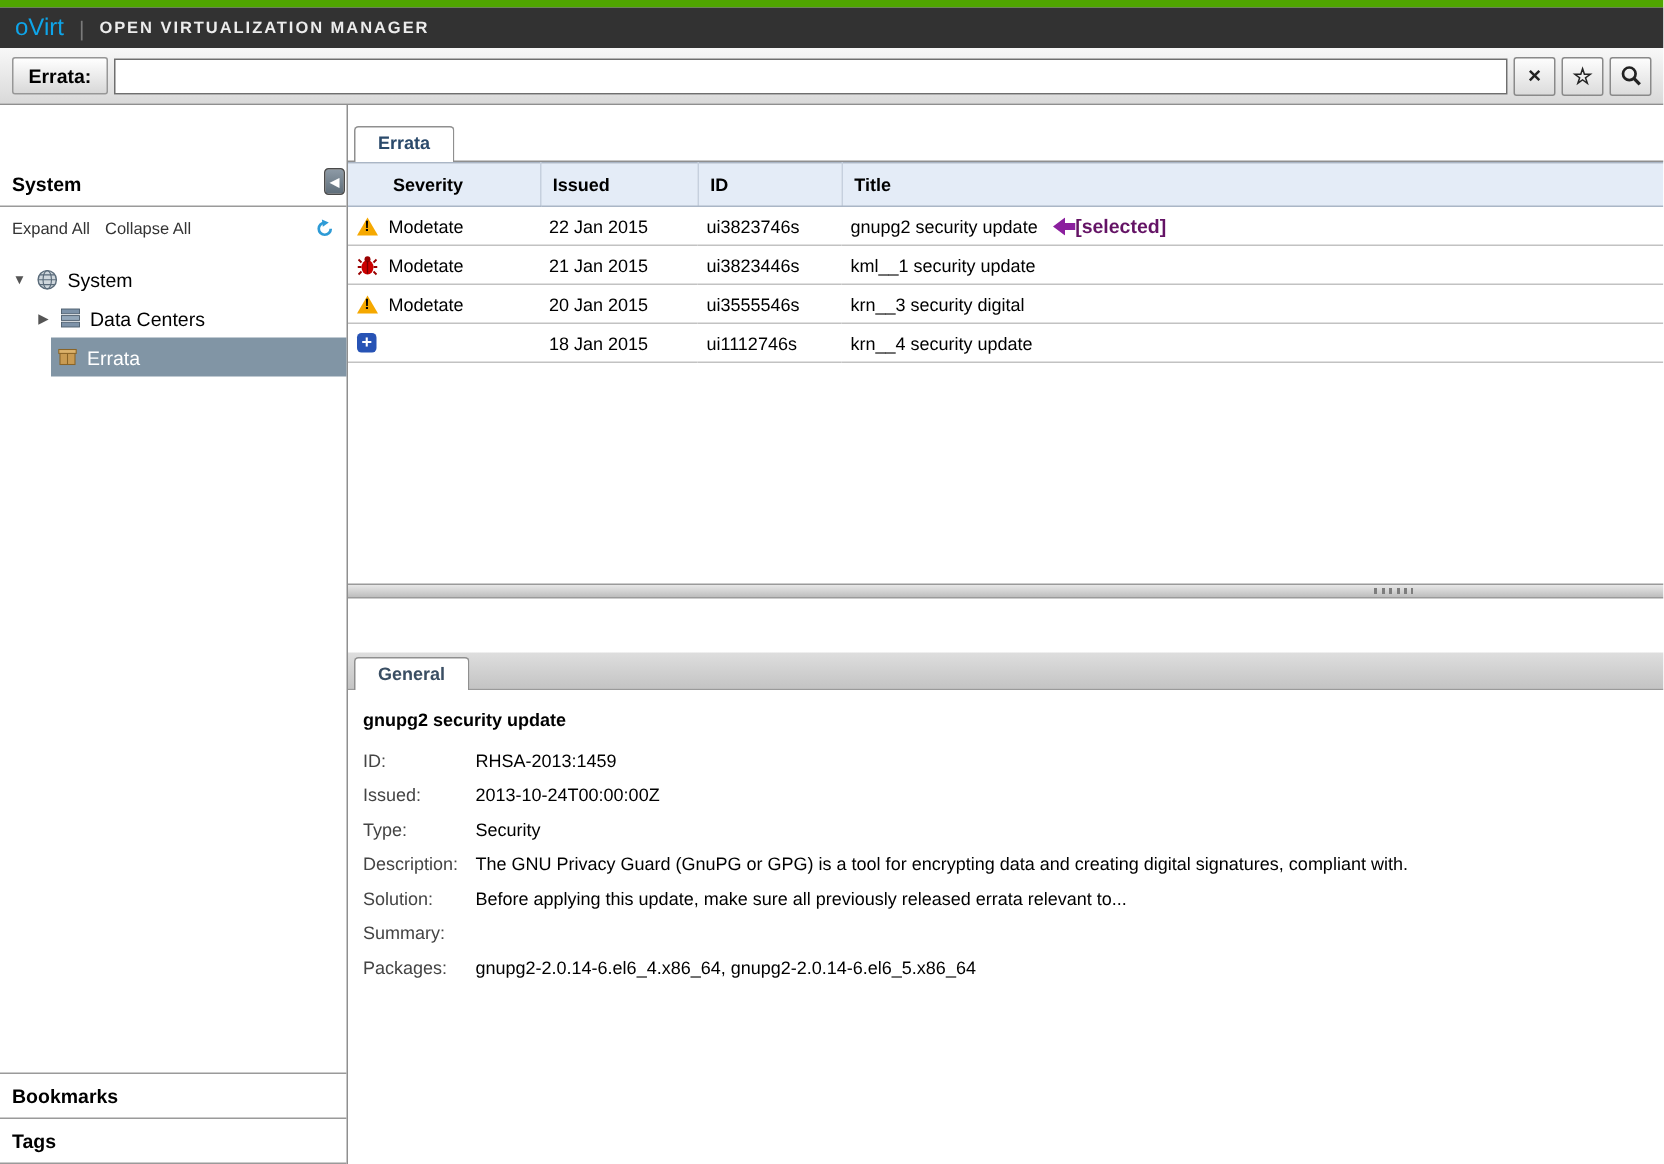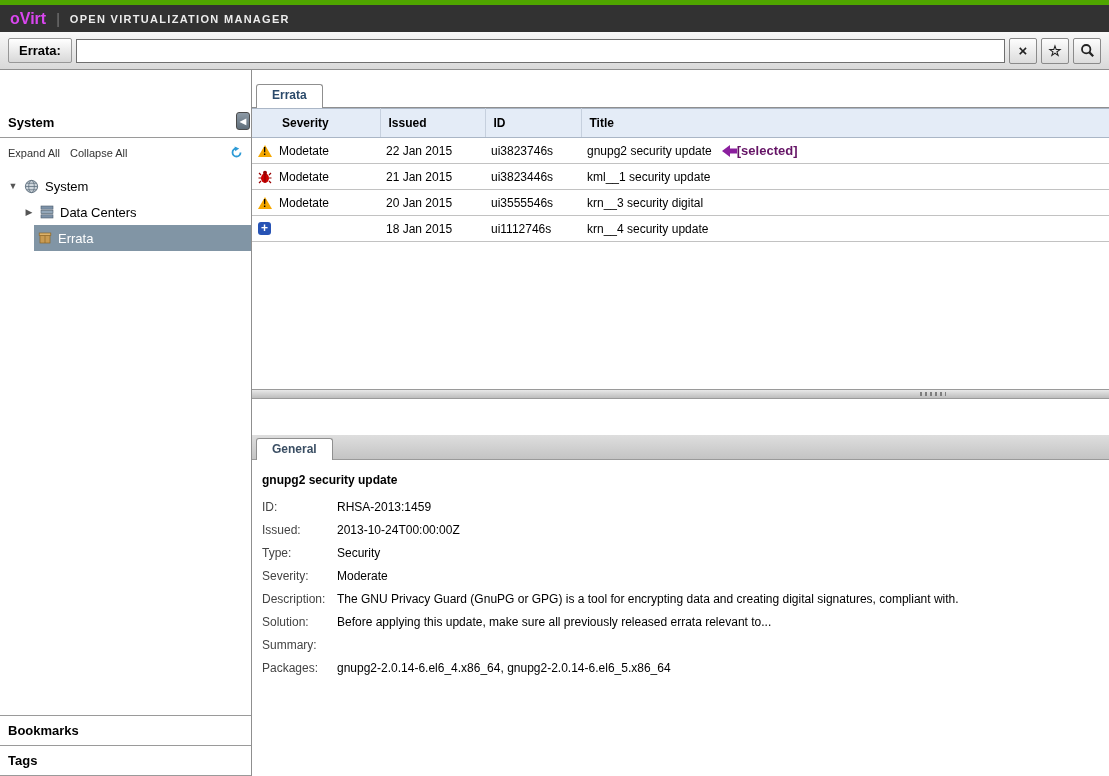--- a/index.html
+++ b/index.html
@@ -4,42 +4,42 @@
 <style>
   * { margin:0; padding:0; box-sizing:border-box; }
   html,body { width:1109px; height:776px; overflow:hidden; background:#fff;
     font-family:"Liberation Sans", sans-serif; }
   .page { width:1109px; height:776px; display:flex; flex-direction:column; }
 
   
   .green-strip { height:5px; background:#4fa500; flex:none; }
   .topbar { height:27px; background:#323232; display:flex; align-items:center;
     padding:0 10px; gap:10px; flex:none; }
-  .logo { color:#d946ef; font-size:16px; font-weight:bold; }
+  .logo { color:#0ea5e9; font-size:16px; font-weight:normal; }
   .topbar-sep { color:#7a7a7a; font-size:14px; }
   .product { color:#ececec; font-size:11px; font-weight:bold; letter-spacing:1.3px; }
 
   
   .searchbar { height:38px; background:linear-gradient(#f8f8f8,#d9d9d9);
     border-bottom:1px solid #8f8f8f; display:flex; align-items:center;
     padding:0 8px; gap:4px; flex:none; }
   .search-label { font-size:13px; font-weight:bold; border:1px solid #979797;
     background:linear-gradient(#ffffff,#d8d8d8); padding:4px 10px; border-radius:2px;
     cursor:pointer; }
   .search-input { flex:1; height:24px; border:1px solid #6f6f6f; font-size:13px;
     padding:0 6px; font-family:"Liberation Sans",sans-serif; }
   .sbtn { width:28px; height:26px; border:1px solid #8a8a8a; border-radius:2px;
     background:linear-gradient(#fdfdfd,#dcdcdc); display:flex; align-items:center;
     justify-content:center; font-size:15px; font-weight:bold; cursor:pointer; color:#222; }
 
   
   .content { flex:1; display:flex; min-height:0; }
 
   
-  .sidebar { width:252px; flex:none; border-right:1px solid #8f8f8f; background:#fff;
+  .sidebar { width:232px; flex:none; border-right:1px solid #8f8f8f; background:#fff;
     display:flex; flex-direction:column; position:relative; }
   .side-header { margin-top:40px; padding:5px 8px 7px; font-size:13px; font-weight:bold;
     border-bottom:1px solid #9a9a9a; position:relative; }
   .collapse-btn { position:absolute; right:1px; top:2px; width:14px; height:18px;
     background:linear-gradient(#8d9aa6,#5f6e7a); border:1px solid #4a4a4a; border-radius:3px;
     color:#fff; font-size:8px; display:flex; align-items:center; justify-content:center;
     cursor:pointer; }
   .tree-controls { display:flex; align-items:center; gap:10px; padding:8px 8px 6px;
     font-size:11px; color:#333; }
   .tree-link { cursor:pointer; }
@@ -280,24 +280,20 @@
         </div>
         <div class="field">
           <span class="field-label">Issued:</span>
           <span class="field-value">2013-10-24T00:00:00Z</span>
         </div>
         <div class="field">
           <span class="field-label">Type:</span>
           <span class="field-value">Security</span>
         </div>
         <div class="field">
-          <span class="field-label">Severity:</span>
-          <span class="field-value">Moderate</span>
-        </div>
-        <div class="field">
           <span class="field-label">Description:</span>
           <span class="field-value">The GNU Privacy Guard (GnuPG or GPG) is a tool for encrypting data and creating digital signatures, compliant with.</span>
         </div>
         <div class="field">
           <span class="field-label">Solution:</span>
           <span class="field-value">Before applying this update, make sure all previously released errata relevant to...</span>
         </div>
         <div class="field">
           <span class="field-label">Summary:</span>
         </div>

